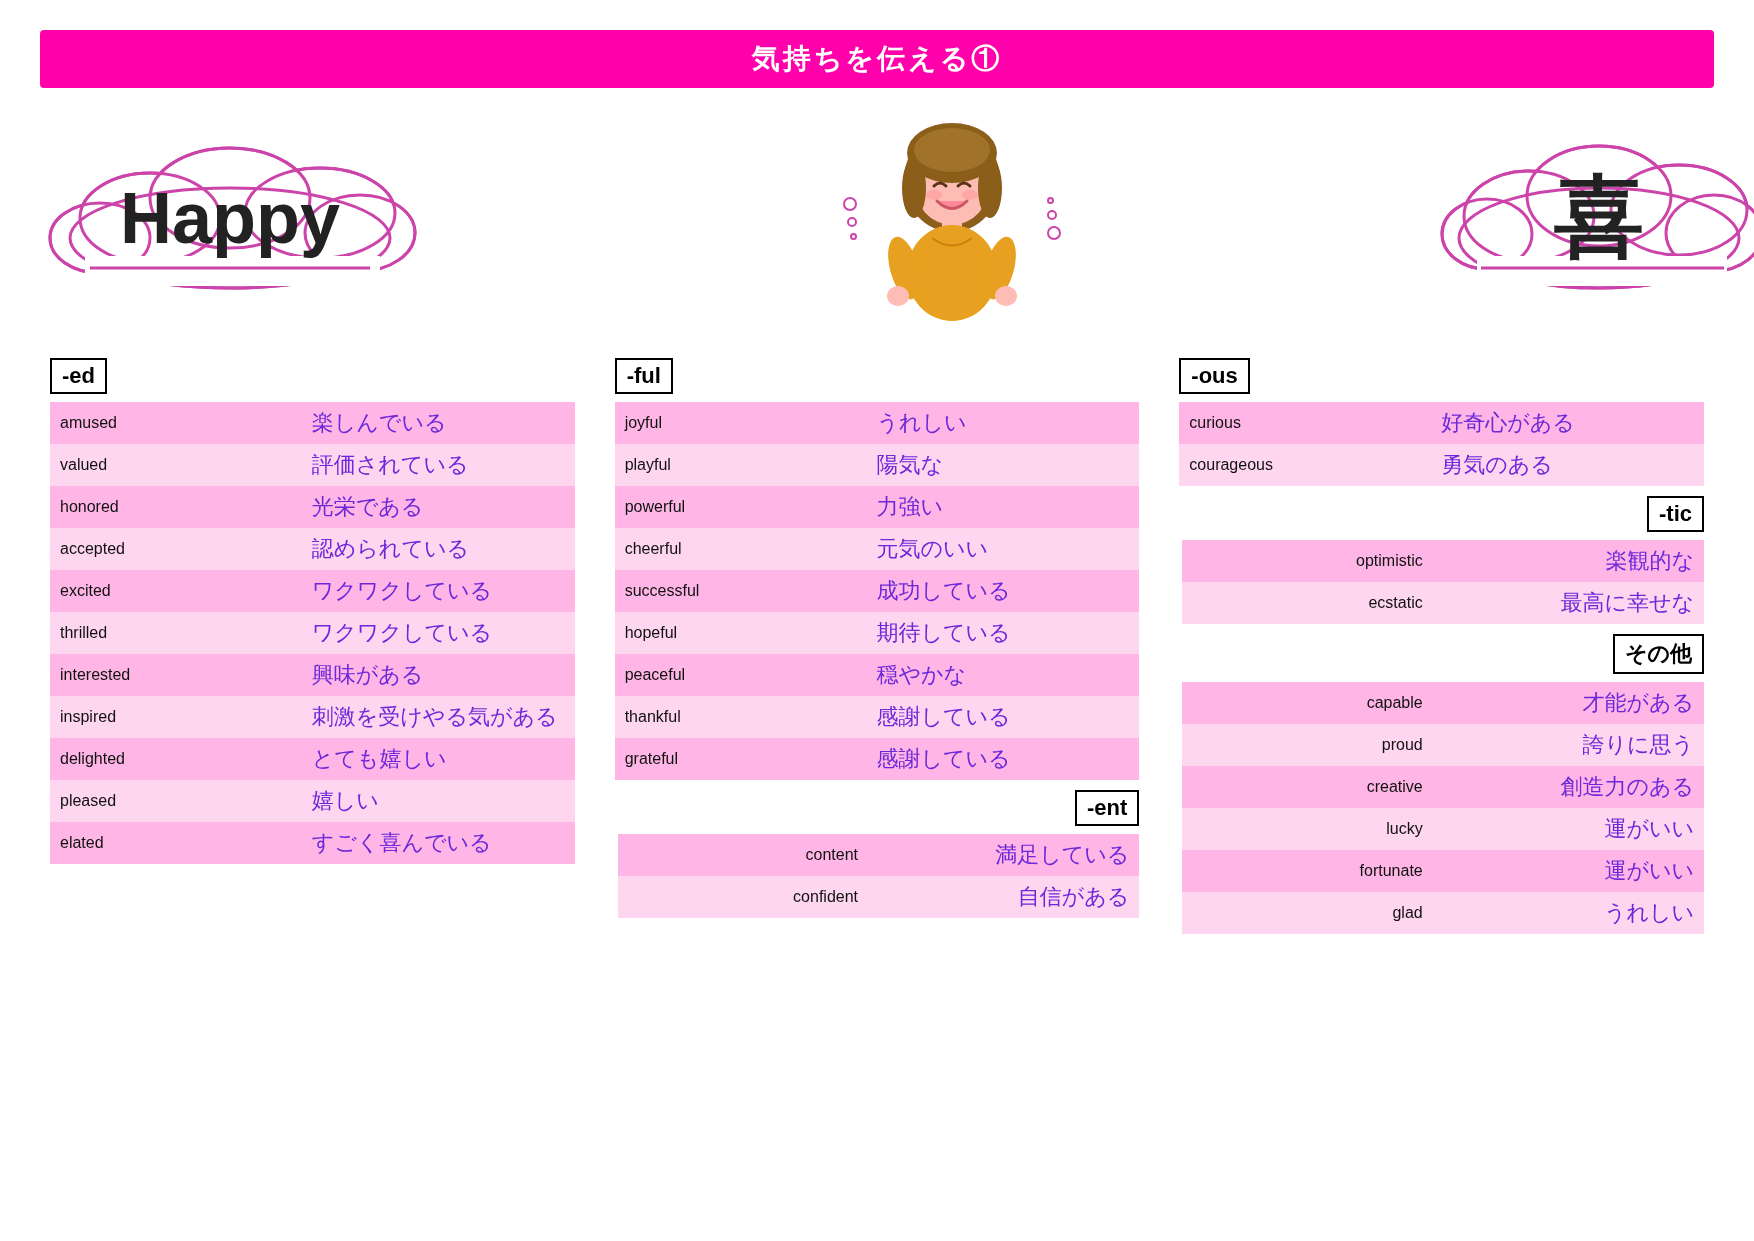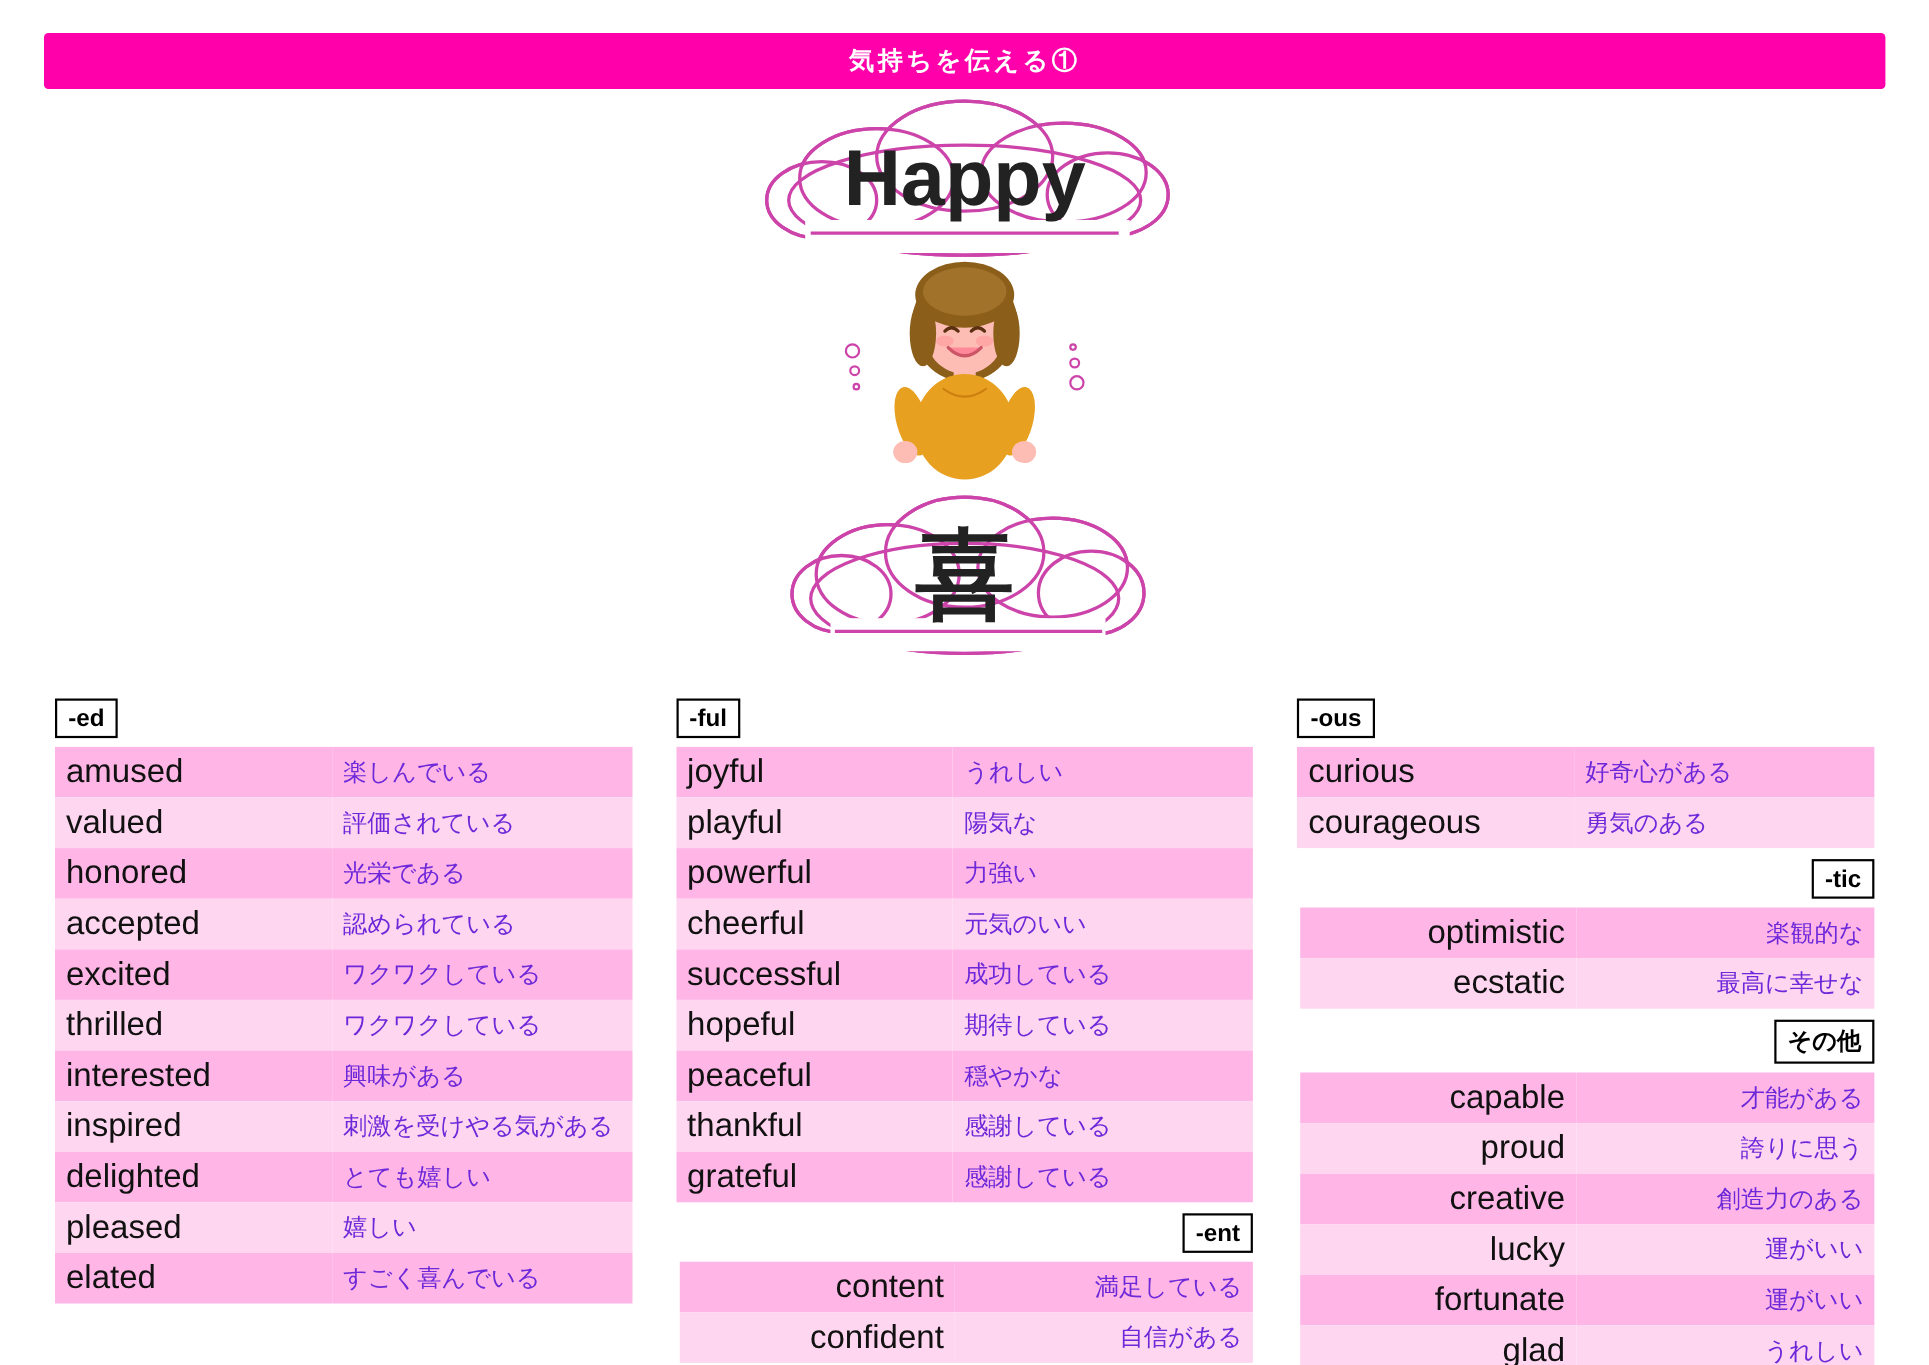--- a/index.html
+++ b/index.html
@@ -14,33 +14,32 @@
     
     .title-bar {
       background: #ff00aa;
       text-align: center;
       padding: 10px 20px;
       margin-bottom: 20px;
       border-radius: 4px;
     }
     .title-bar span {
       color: #fff;
-      font-size: 23px;
+      font-size: 28px;
       font-weight: bold;
       letter-spacing: 3px;
     }
 
     
     .header-section {
       display: flex;
       align-items: center;
       justify-content: space-between;
       margin-bottom: 30px;
       padding: 0 20px;
-      flex-direction: column;
     }
 
     
     .cloud-left, .cloud-right {
       position: relative;
       display: flex;
       align-items: center;
       justify-content: center;
     }
 
@@ -114,21 +113,21 @@
 
     .word-table tr:nth-child(odd) {
       background: #ffb6e6;
     }
 
     .word-table tr:nth-child(even) {
       background: #ffd6f0;
     }
 
     .word-table .word-en {
-      font-size: 30px;
+      font-size: 16px;
       font-weight: normal;
       color: #111;
       width: 48%;
     }
 
     .word-table .word-jp {
       font-size: 22px;
       color: #6d28d9;
       width: 52%;
     }

